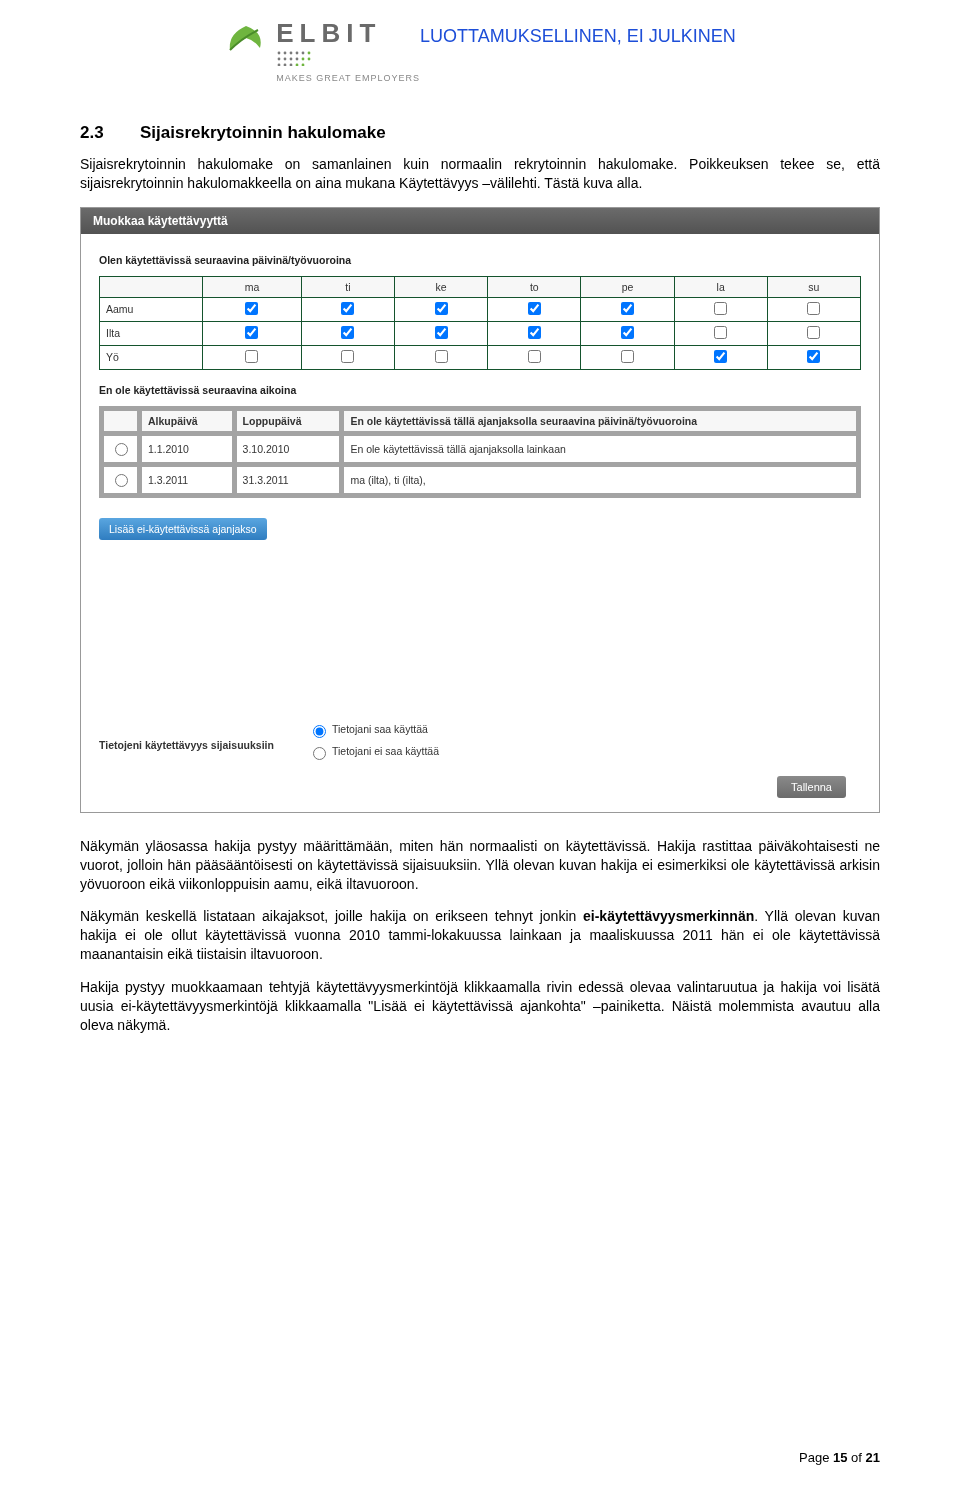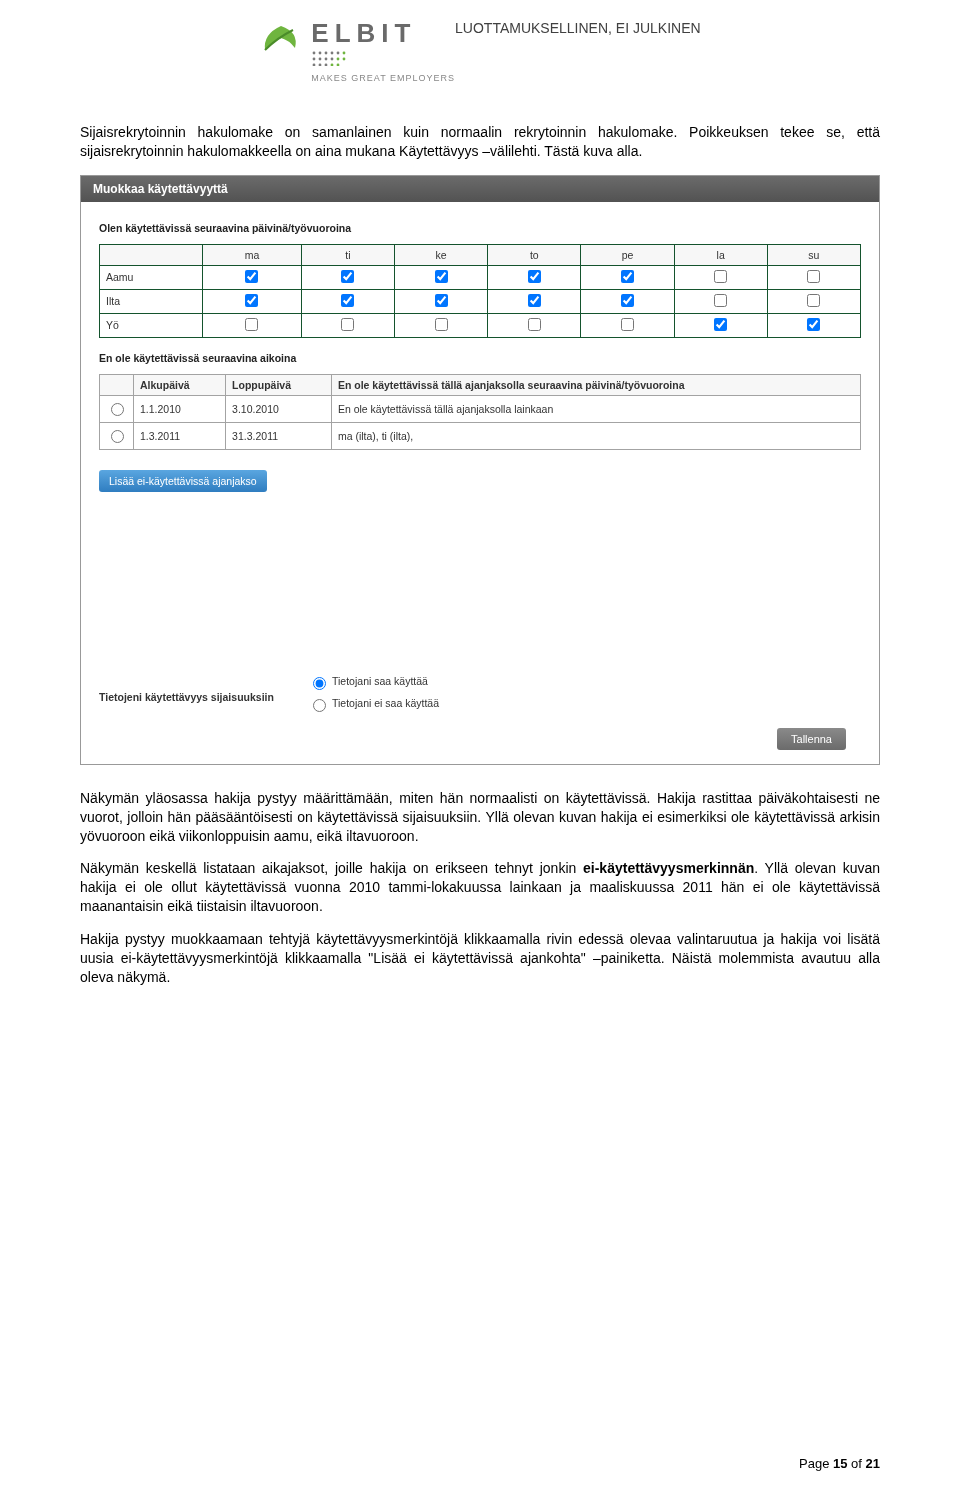--- a/index.html
+++ b/index.html
@@ -4,46 +4,46 @@
 <style>
   html,body{margin:0;padding:0;background:#fff;font-family:Arial,Helvetica,sans-serif;color:#000}
   .page{width:960px;min-height:1489px;margin:0 auto;position:relative;box-sizing:border-box;padding:20px 80px 40px 80px}
   .header-row{display:flex;justify-content:center;align-items:flex-start;margin-bottom:40px}
   .logo-block{display:flex;align-items:flex-start;gap:8px}
   .logo-mark svg{width:44px;height:44px;display:block}
   .logo-text{display:flex;flex-direction:column}
   .brand{font-size:26px;font-weight:bold;letter-spacing:6px;color:#6a6a6a;line-height:1}
   .tagline{font-size:9px;color:#888;letter-spacing:1px;margin-top:3px}
   .dots{margin-top:4px}
-  .conf{font-size:14px;color:#404040;}
+  .conf{font-size:18px;color:#1d4ed8;margin-top:6px}
   h2{font-size:17px;font-weight:bold;margin:24px 0 12px 0}
   h2 .secnum{display:inline-block;width:60px}
   p.body{font-size:14px;line-height:1.35;margin:0 0 14px 0;text-align:justify}
   .screenshot{border:1px solid #999;margin:14px 0 24px 0;background:#fff}
   .ss-header{background:linear-gradient(#6b6b6b,#525252);color:#fff;padding:6px 12px;font-size:12px;font-weight:bold}
   .ss-body{padding:14px 18px 10px 18px;font-size:10.5px;color:#333}
   .ss-section-title{font-weight:bold;margin:6px 0 10px 0;color:#222}
   table.tbl{width:100%;border-collapse:collapse;font-size:10.5px;margin-bottom:14px}
   table.av th,table.av td{border:1px solid #14532d;padding:4px 6px;text-align:left}
   table.av th{background:#f7f7f7;font-weight:normal;text-align:center}
   table.av td.lbl{width:90px}
   table.av td.ck{text-align:center}
   table.av input[type=checkbox]{margin:0}
-  table.un th,table.un td{border:1px solid #a3a3a3;padding:4px 6px;text-align:left}
+  table.un th,table.un td{border:5px solid #a3a3a3;padding:4px 6px;text-align:left}
   table.un th{background:#f7f7f7;font-weight:bold}
   table.un td.r,table.un th.r{width:18px;text-align:center}
   .btn-blue{display:inline-block;background:linear-gradient(#5aa6e0,#2f7dc0);color:#fff;font-size:10.5px;padding:5px 10px;border-radius:3px;cursor:pointer;margin:6px 0 12px 0}
   .big-gap{height:170px}
   .perm-row{display:flex;align-items:center;gap:9px;font-size:10.5px}
   .perm-row .lbl{font-weight:bold;width:200px;padding-top:2px}
   .perm-opts label{display:block;margin-bottom:6px;font-weight:normal}
   .perm-opts input{margin-right:6px;vertical-align:middle}
   .btn-save{float:right;background:linear-gradient(#8a8a8a,#6b6b6b);color:#fff;font-size:11px;padding:5px 14px;border-radius:3px;cursor:pointer;margin:10px 15px 4px 0}
   .clearfix::after{content:"";display:block;clear:both}
-  .footer{position:absolute;bottom:18px;right:80px;font-size:13px}
+  .footer{position:absolute;bottom:24px;right:80px;font-size:13px}
   b{font-weight:bold}
 </style>
 </head>
 <body>
 
 <div class="page">
   <div class="header-row">
     <div class="logo-block">
       <div class="logo-mark">
         <svg viewBox="0 0 44 44">
@@ -77,20 +77,21 @@
                 <circle cx="27" cy="15" r="1.4"></circle>
               </g>
             </svg>
         </div>
         <div class="tagline">MAKES GREAT EMPLOYERS</div>
       </div>
     </div>
     <div class="conf">LUOTTAMUKSELLINEN, EI JULKINEN</div>
   </div>
 
+  <h2><span class="secnum">2.3</span><span>Sijaisrekrytoinnin hakulomake</span></h2>
 
   <p class="body">Sijaisrekrytoinnin hakulomake on samanlainen kuin normaalin rekrytoinnin hakulomake. Poikkeuksen tekee se, että sijaisrekrytoinnin hakulomakkeella on aina mukana Käytettävyys –välilehti. Tästä kuva alla.</p>
 
   <div class="screenshot">
     <div class="ss-header">Muokkaa käytettävyyttä</div>
     <div class="ss-body">
       <div class="ss-section-title">Olen käytettävissä seuraavina päivinä/työvuoroina</div>
       <table class="tbl av">
         <tbody>
             <tr>

